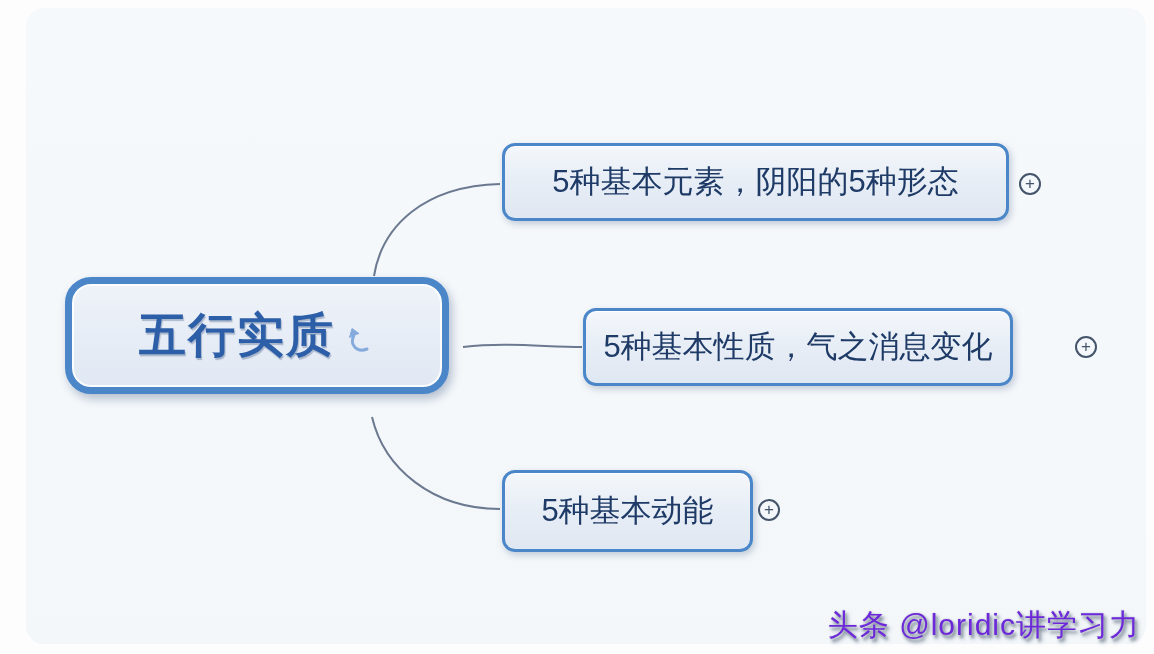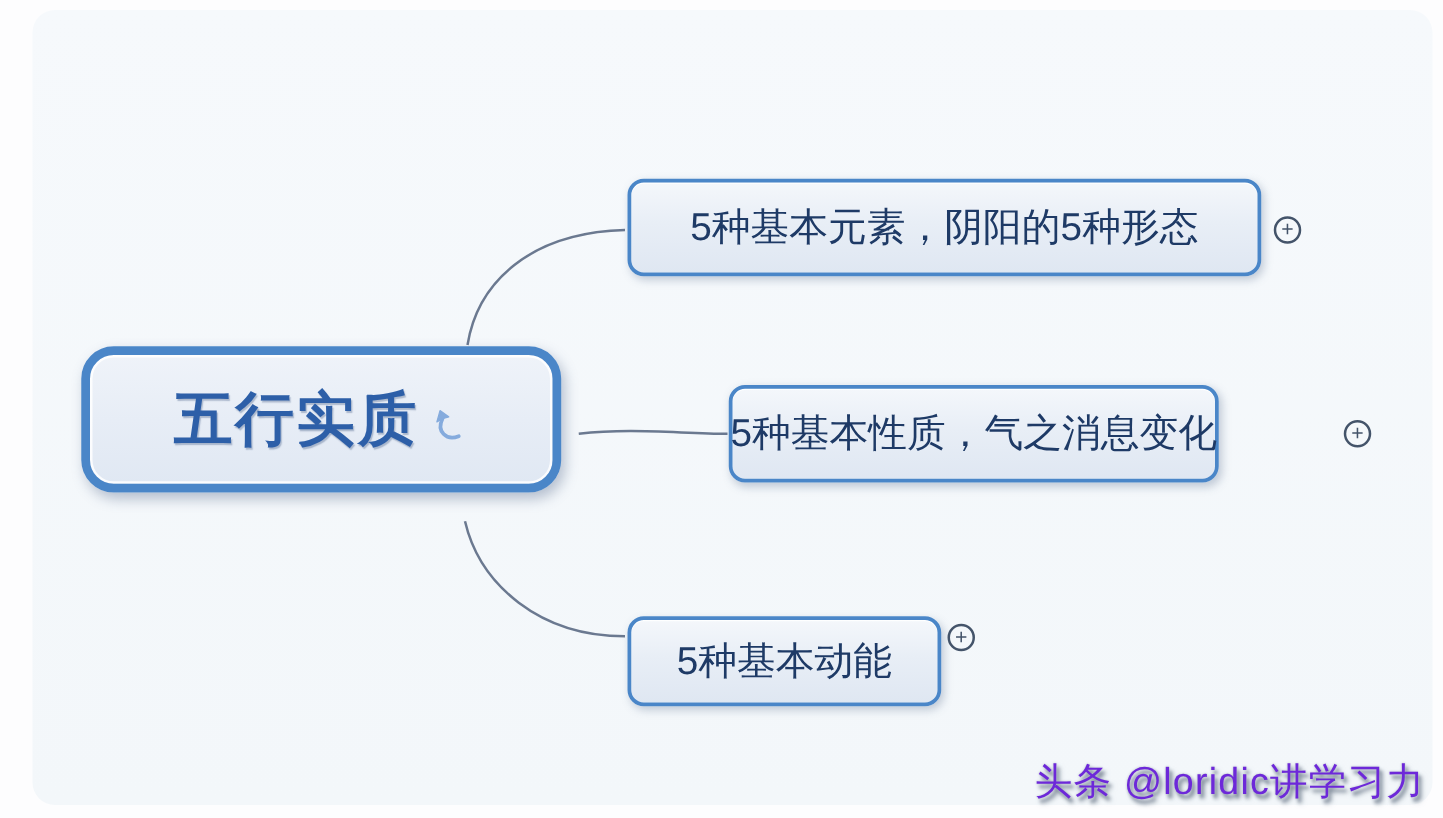--- a/index.html
+++ b/index.html
@@ -83,23 +83,23 @@
     <path d="M22 26 C12 30 4 22 9 12" fill="none" stroke="#85abdd" stroke-width="3" stroke-linecap="round"></path>
     <path d="M9 12 L4.5 14.5 L7 5.5 L14 10.5 Z" fill="#85abdd" stroke="#85abdd" stroke-width="1" stroke-linejoin="round"></path>
   </svg>
 </div>
 
 <div class="node" style="left:502px; top:143px; width:507px; height:78px;">
   <span>5种基本元素，阴阳的5种形态</span>
 </div>
 <div class="expand-btn" style="left:1019px; top:173px;">+</div>
 
-<div class="node" style="left:583px; top:308px; width:392px; height:78px;">
+<div class="node" style="left:583px; top:308px; width:430px; height:78px;">
   <span>5种基本性质，气之消息变化</span>
 </div>
 <div class="expand-btn" style="left:1075px; top:336px;">+</div>
 
-<div class="node" style="left:502px; top:470px; width:251px; height:72px;margin-top:23px;">
+<div class="node" style="left:502px; top:470px; width:251px; height:82px;">
   <span>5种基本动能</span>
 </div>
 <div class="expand-btn" style="left:758px; top:499px;">+</div>
 
 <div class="watermark">头条 @loridic讲学习力</div>
 
 </body></html>

